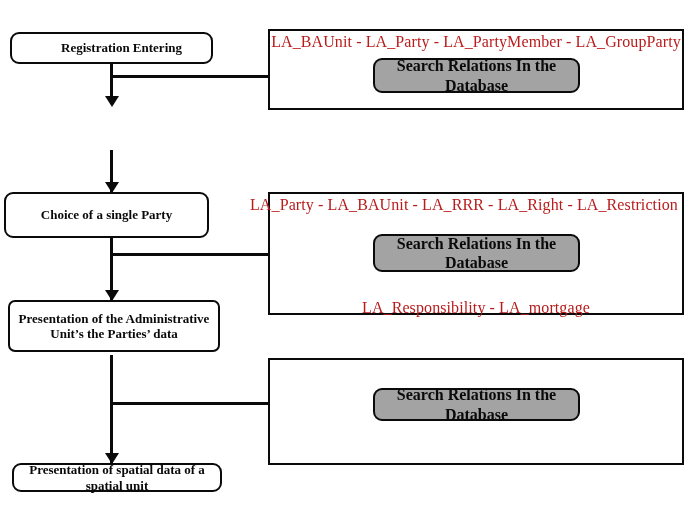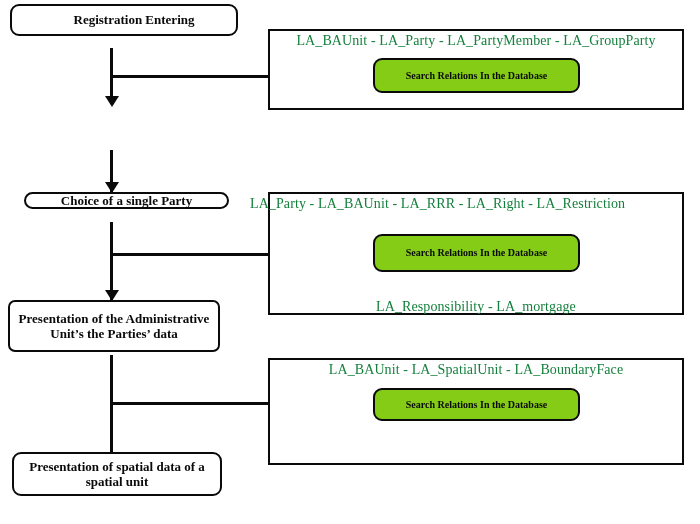--- a/index.html
+++ b/index.html
@@ -40,40 +40,40 @@
   
   .grp-box {
     position: absolute;
     box-sizing: border-box;
     border: 2.5px solid #0a0a0a;
     background: #ffffff;
   }
   .grp-label {
     position: absolute;
     text-align: center;
-    font-size: 14px;
+    font-size: 16px;
     font-weight: normal;
-    color: #15803d;
+    color: #b91c1c;
     white-space: nowrap;
     letter-spacing: 0.1px;
   }
 
   
   .search-box {
     position: absolute;
     box-sizing: border-box;
     border: 2.5px solid #0a0a0a;
     border-radius: 9px;
-    background: #84cc16;
+    background: #a3a3a3;
     display: flex;
     align-items: center;
     justify-content: center;
     text-align: center;
     font-weight: bold;
-    font-size: 10px;
+    font-size: 16px;
     line-height: 1.2;
     color: #0a0a0a;
   }
 
   
   .vline {
     position: absolute;
     width: 3px;
     background: #0a0a0a;
   }
@@ -118,49 +118,48 @@
 
   <div class="hline" style="left:110px; top:253px; width:265px;"></div>
   <div class="arrow-right" style="left:366px; top:247.5px;"></div>
 
   <div class="vline" style="left:110px; top:355px; height:110px;"></div>
   <div class="arrow-down" style="left:104.5px; top:453px;"></div>
 
   <div class="hline" style="left:110px; top:402px; width:265px;"></div>
   <div class="arrow-right" style="left:366px; top:396.5px;"></div>
 
-  <div class="proc-box" style="left:10px; top:4px; width:228px; height:32px;padding-left:26px;">
+  <div class="proc-box" style="left:10px; top:32px; width:203px; height:32px;padding-left:26px;">
     <span class="txt">Registration Entering</span>
   </div>
 
 
-  <div class="proc-box" style="left:24px; top:192px; width:205px; height:17px;">
+  <div class="proc-box" style="left:4px; top:192px; width:205px; height:46px;">
     <span class="txt">Choice of a single Party</span>
   </div>
 
   <div class="proc-box" style="left:8px; top:300px; width:212px; height:52px;border-radius:7px;">
     <span class="txt">Presentation of the Administrative Unit’s the Parties’ data</span>
   </div>
 
-  <div class="proc-box" style="left:12px; top:452px; width:210px; height:44px;">
+  <div class="proc-box" style="left:12px; top:463px; width:210px; height:29px;">
     <span class="txt">Presentation of spatial data of a spatial unit</span>
   </div>
 
   <div class="grp-box" style="left:268px; top:29px; width:416px; height:81px;"></div>
   <div class="grp-label" style="left:268px; top:33px; width:416px;">LA_BAUnit - LA_Party - LA_PartyMember - LA_GroupParty</div>
   <div class="search-box" style="left:373px; top:58px; width:207px; height:35px;">
     <span>Search Relations In the Database</span>
   </div>
 
   <div class="grp-box" style="left:268px; top:192px; width:416px; height:123px;"></div>
   <div class="grp-label" style="left:250px; top:196px; width:328px;">LA_Party - LA_BAUnit - LA_RRR - LA_Right - LA_Restriction</div>
   <div class="search-box" style="left:373px; top:234px; width:207px; height:38px;">
     <span>Search Relations In the Database</span>
   </div>
   <div class="grp-label" style="left:268px; top:287px; width:416px;margin-top:12px;">LA_Responsibility - LA_mortgage</div>
 
   <div class="grp-box" style="left:268px; top:358px; width:416px; height:107px;"></div>
-  <div class="grp-label" style="left:268px; top:362px; width:416px;">LA_BAUnit - LA_SpatialUnit - LA_BoundaryFace</div>
   <div class="search-box" style="left:373px; top:388px; width:207px; height:33px;">
     <span>Search Relations In the Database</span>
   </div>
 
 </div>
 
 </body></html>

